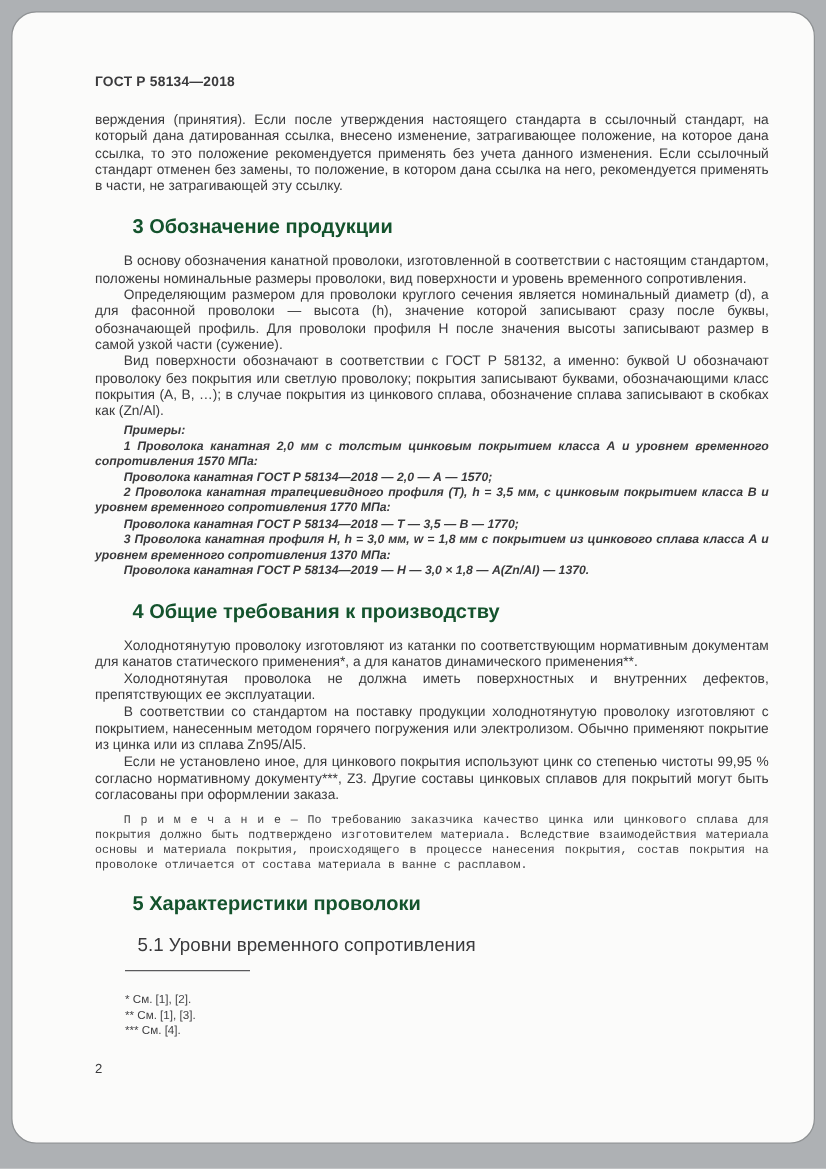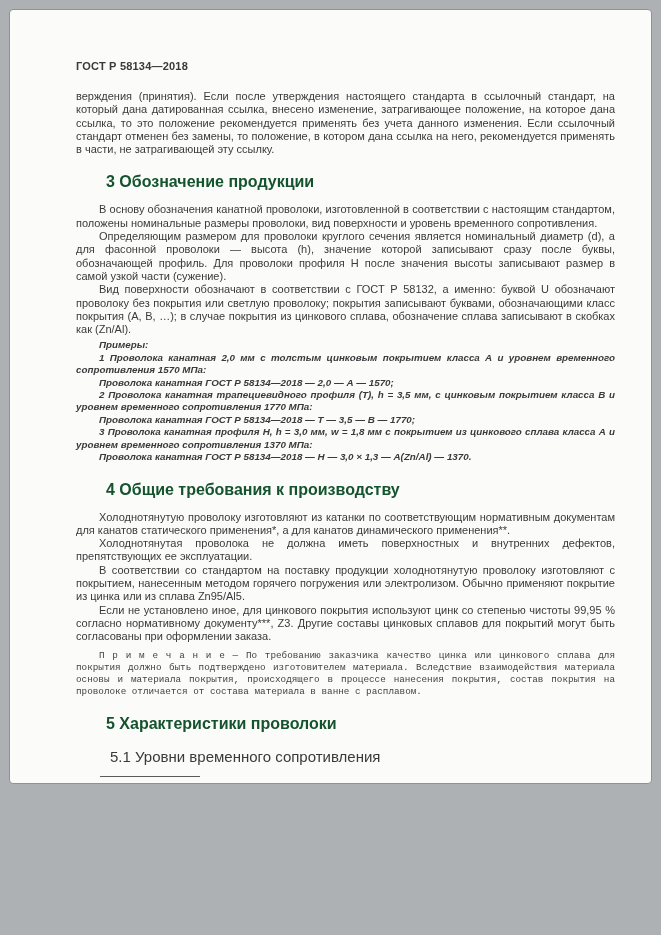--- a/index.html
+++ b/index.html
@@ -5,24 +5,24 @@
   * { margin:0; padding:0; box-sizing:border-box; }
   html, body { width:661px; height:935px; }
   body {
     background:#aeb1b4;
     font-family:"Liberation Sans", sans-serif;
     position:relative;
   }
   .page {
     position:absolute;
     left:9px; top:9px;
-    width:643px; height:775px;
+    width:643px; height:906px;
     background:#fbfbfa;
     border:1px solid #8f9294;
-    border-radius:4px;
+    border-radius:20px;
     overflow:hidden;
   }
   .content {
     padding:50px 36px 0 66px;
     color:#3a3a3c;
   }
   .doc-header {
     font-weight:bold;
     font-size:11px;
     letter-spacing:0.2px;
@@ -100,21 +100,21 @@
     <p class="body indent">Определяющим размером для проволоки круглого сечения является номинальный диаметр (d), а для фасонной проволоки — высота (h), значение которой записывают сразу после буквы, обозначающей профиль. Для проволоки профиля Н после значения высоты записывают размер в самой узкой части (сужение).</p>
     <p class="body indent">Вид поверхности обозначают в соответствии с ГОСТ Р 58132, а именно: буквой U обозначают проволоку без покрытия или светлую проволоку; покрытия записывают буквами, обозначающими класс покрытия (А, В, …); в случае покрытия из цинкового сплава, обозначение сплава записывают в скобках как (Zn/Al).</p>
 
     <div class="examples">
       <p>Примеры:</p>
       <p>1 Проволока канатная 2,0 мм с толстым цинковым покрытием класса А и уровнем временного сопротивления 1570 МПа:</p>
       <p>Проволока канатная ГОСТ Р 58134—2018 — 2,0 — А — 1570;</p>
       <p>2 Проволока канатная трапециевидного профиля (Т), h = 3,5 мм, с цинковым покрытием класса В и уровнем временного сопротивления 1770 МПа:</p>
       <p>Проволока канатная ГОСТ Р 58134—2018 — Т — 3,5 — В — 1770;</p>
       <p>3 Проволока канатная профиля Н, h = 3,0 мм, w = 1,8 мм с покрытием из цинкового сплава класса А и уровнем временного сопротивления 1370 МПа:</p>
-      <p>Проволока канатная ГОСТ Р 58134—2018 — Н — 3,0 × 1,3 — А(Zn/Al) — 1370.</p>
+      <p>Проволока канатная ГОСТ Р 58134—2019 — Н — 3,0 × 1,8 — А(Zn/Al) — 1370.</p>
     </div>
 
     <h2 class="sec">4 Общие требования к производству</h2>
     <p class="body indent">Холоднотянутую проволоку изготовляют из катанки по соответствующим нормативным документам для канатов статического применения*, а для канатов динамического применения**.</p>
     <p class="body indent">Холоднотянутая проволока не должна иметь поверхностных и внутренних дефектов, препятствующих ее эксплуатации.</p>
     <p class="body indent">В соответствии со стандартом на поставку продукции холоднотянутую проволоку изготовляют с покрытием, нанесенным методом горячего погружения или электролизом. Обычно применяют покрытие из цинка или из сплава Zn95/Al5.</p>
     <p class="body indent">Если не установлено иное, для цинкового покрытия используют цинк со степенью чистоты 99,95 % согласно нормативному документу***, Z3. Другие составы цинковых сплавов для покрытий могут быть согласованы при оформлении заказа.</p>
     <p class="note">П р и м е ч а н и е — По требованию заказчика качество цинка или цинкового сплава для покрытия должно быть подтверждено изготовителем материала. Вследствие взаимодействия материала основы и материала покрытия, происходящего в процессе нанесения покрытия, состав покрытия на проволоке отличается от состава материала в ванне с расплавом.</p>
 
     <h2 class="sec">5 Характеристики проволоки</h2>

